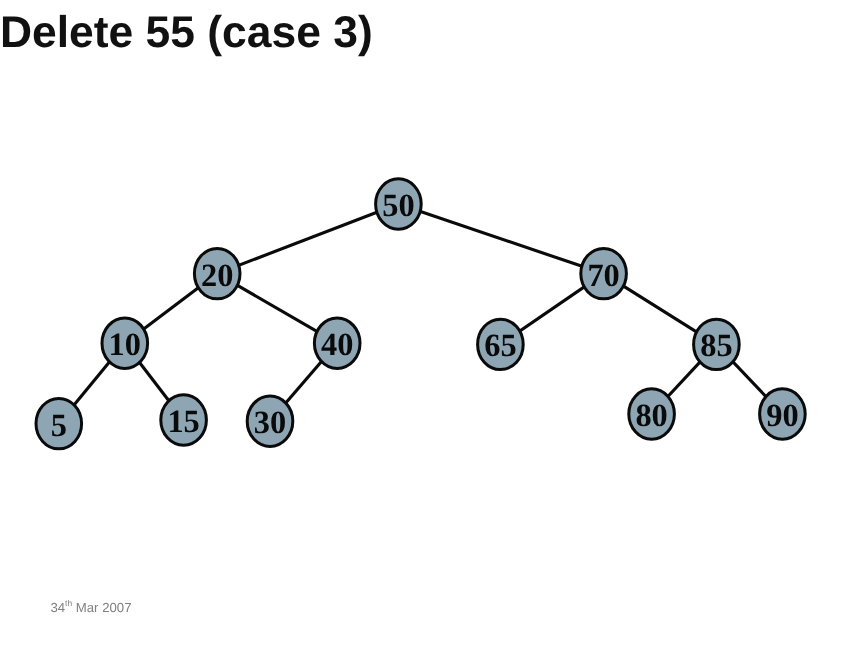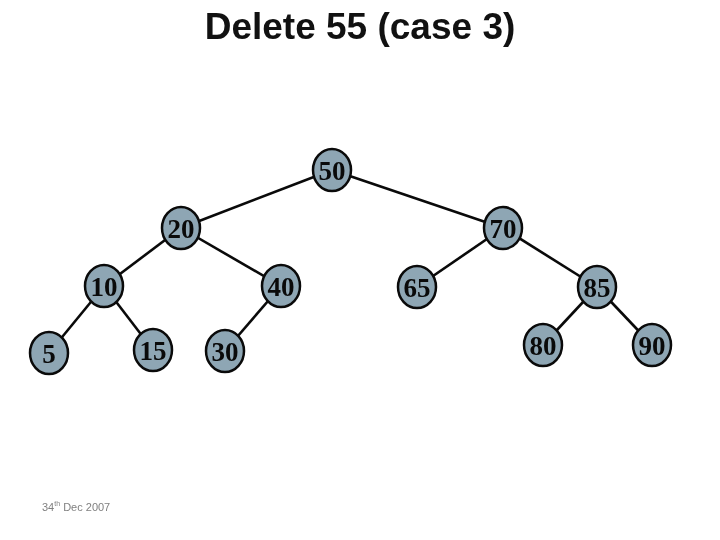--- a/index.html
+++ b/index.html
@@ -14,21 +14,21 @@
     background: #ffffff;
     overflow: hidden;
     font-family: "Liberation Sans", sans-serif;
   }
   .slide-title {
     position: absolute;
     top: 6px;
     left: 0;
     width: 100%;
     margin: 0;
-    text-align: center;
+    text-align: left;
     font-family: "Liberation Sans", sans-serif;
     font-size: 37px;
     font-weight: 600;
     color: #111111;
     letter-spacing: 0px;
   }
   .tree-svg {
     position: absolute;
     left: 0;
     top: 0;
@@ -115,15 +115,15 @@
       <g>
         <ellipse cx="543" cy="345" rx="19" ry="21" fill="#8EA6B4" stroke="#0A0A0A" stroke-width="2.5"></ellipse>
         <text x="543" y="346" text-anchor="middle" dominant-baseline="central" class="tree-node-label" fill="#0A0A0A">80</text>
       </g>
       <g>
         <ellipse cx="652" cy="345" rx="19" ry="21" fill="#8EA6B4" stroke="#0A0A0A" stroke-width="2.5"></ellipse>
         <text x="652" y="346" text-anchor="middle" dominant-baseline="central" class="tree-node-label" fill="#0A0A0A">90</text>
       </g>
     </svg>
 
-  <div class="slide-footer"><span>34</span><sup>th</sup><span> Dec 2007</span></div>
+  <div class="slide-footer"><span>34</span><sup>th</sup><span> Mar 2007</span></div>
 
 </div>
 
 </body></html>

